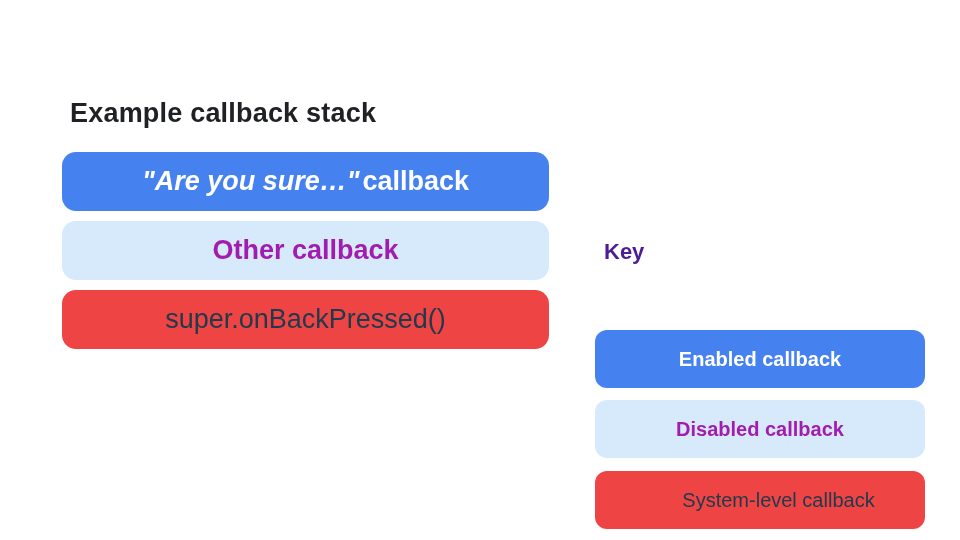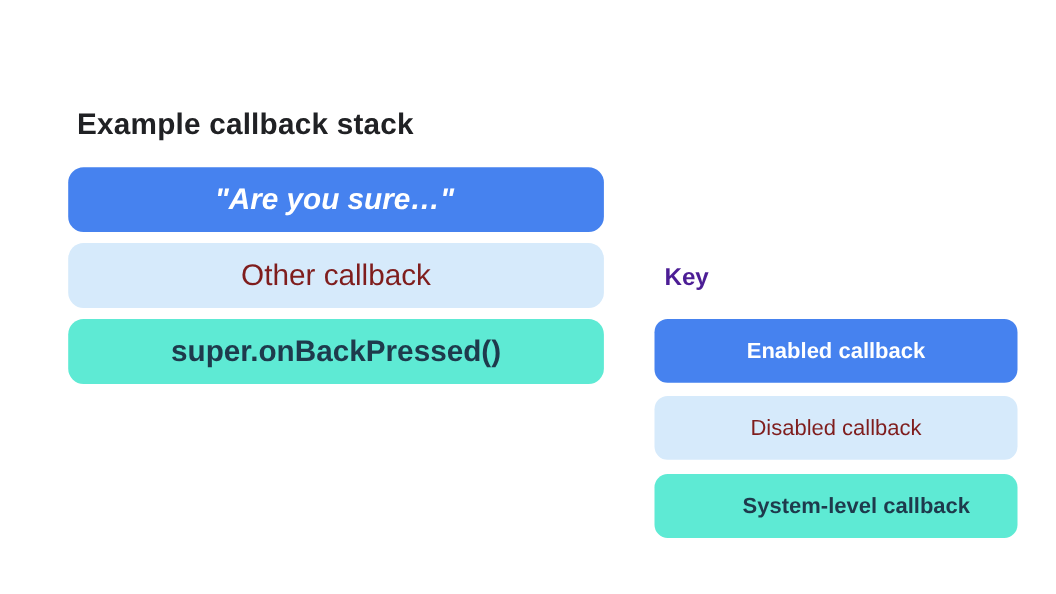--- a/index.html
+++ b/index.html
@@ -46,27 +46,27 @@
     height: 59px;
     font-size: 27px;
   }
   .enabled {
     background: #4682EF;
     color: #FFFFFF;
     font-weight: 700;
   }
   .disabled {
     background: #D6EAFB;
-    color: #7f1d1d;
-    font-weight: 400;
+    color: #a21caf;
+    font-weight: 700;
   }
   .system {
-    background: #5eead4;
+    background: #ef4444;
     color: #1E3A4C;
-    font-weight: 700;
+    font-weight: 400;
   }
   .quote-italic {
     font-style: italic;
     margin-right: 3px;
   }
   .key {
     position: absolute;
     left: 595px;
     top: 238px;
     width: 330px;
@@ -81,35 +81,37 @@
     font-weight: 600;
     color: #4c1d95;
   }
   .key .box {
     position: absolute;
     left: 0;
     width: 330px;
     height: 58px;
     border-radius: 12px;
     font-size: 20px;
+    margin-top: 40px;
   }
   .key-box-1 { top: 52px; }
   .key-box-2 { top: 122px; }
   .key-box-3 { top: 193px; padding-left: 37px; }
 </style>
 </head>
 <body>
 
 <div class="canvas">
 
   <h1 class="title">Example callback stack</h1>
 
   <div class="stack">
     <div class="box enabled">
       <span class="quote-italic">"Are you sure…"</span>
+        <span> callback</span>
     </div>
     <div class="box disabled">Other callback</div>
     <div class="box system">super.onBackPressed()</div>
   </div>
 
   <div class="key">
     <div class="key-title">Key</div>
     <div class="box enabled key-box-1">Enabled callback</div>
     <div class="box disabled key-box-2">Disabled callback</div>
     <div class="box system key-box-3">System-level callback</div>

